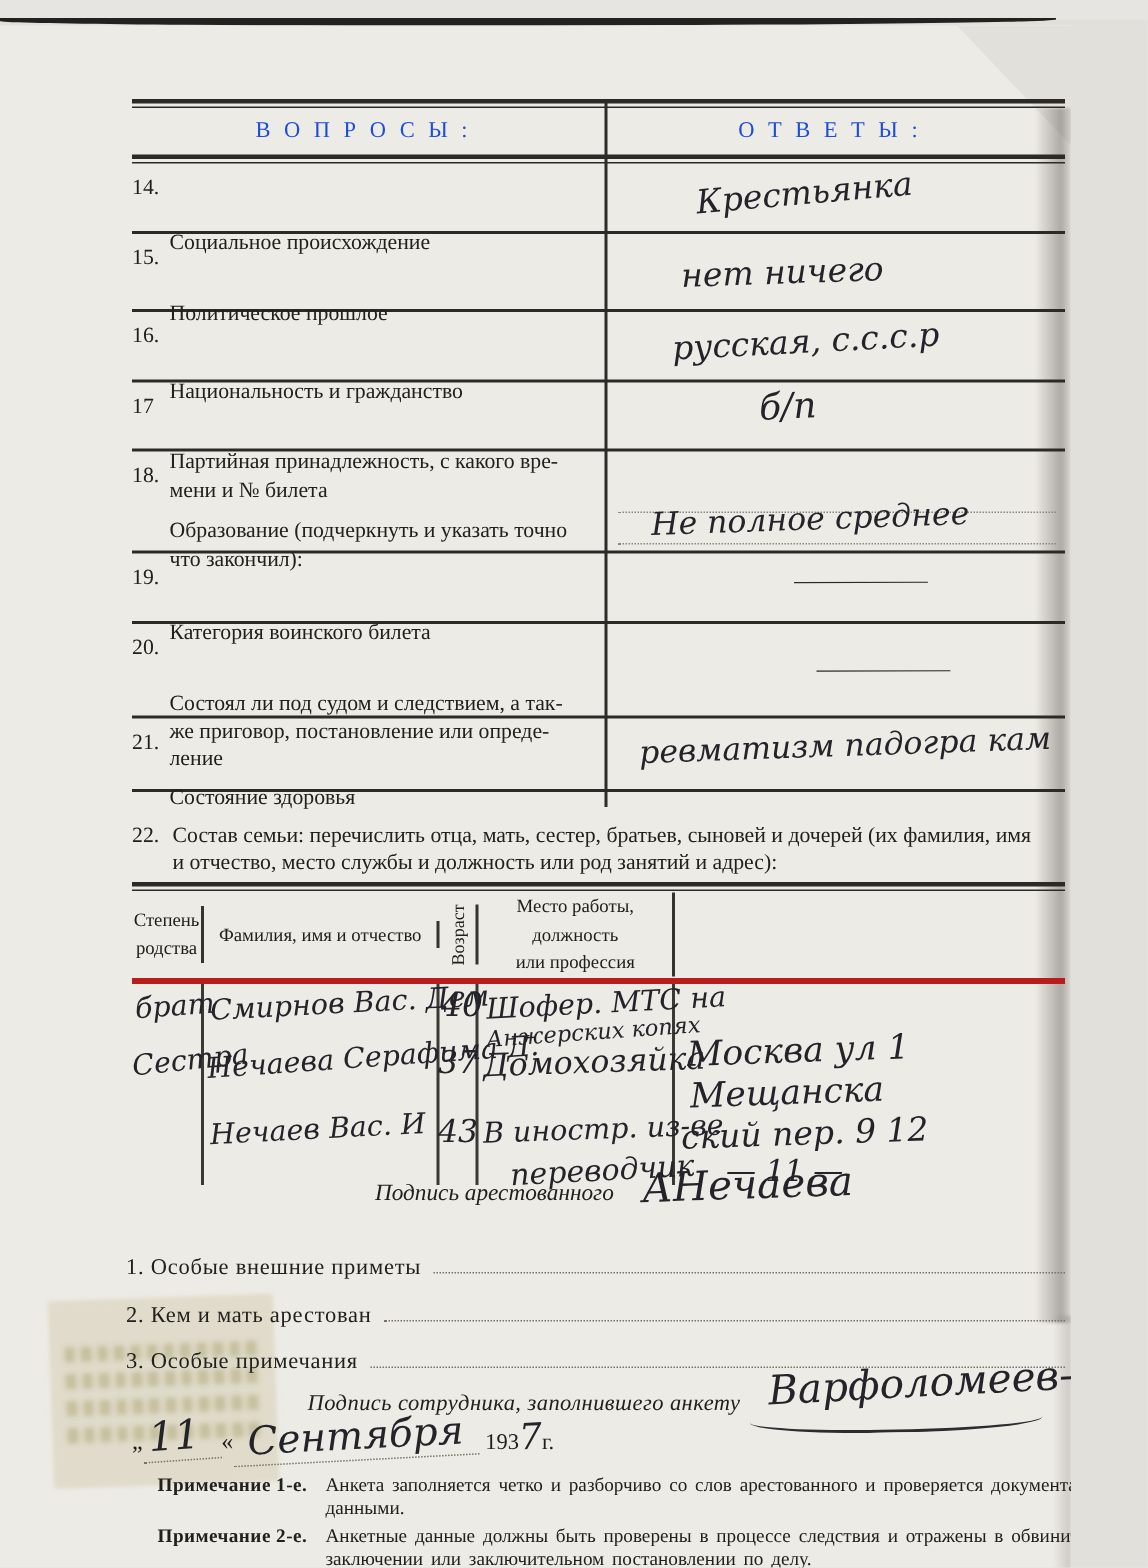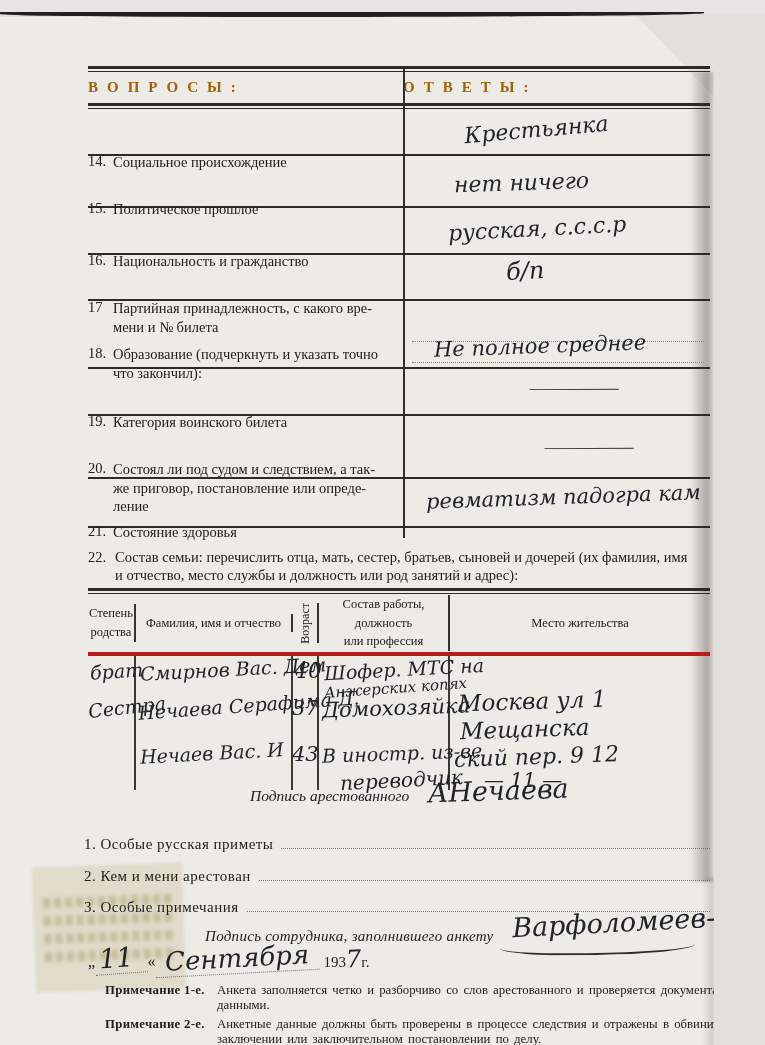--- a/index.html
+++ b/index.html
@@ -26,28 +26,28 @@
     display:flex; flex-direction:column; justify-content:center; gap:8px; padding:10px;
     transform:rotate(-2deg); }
   .stamp-bleed span { display:block; height:10px;
     background:repeating-linear-gradient(90deg, rgba(176,168,120,0.55) 0 7px, rgba(214,206,178,0) 7px 11px);
     filter:blur(1px); }
 
   
   .qa { position:absolute; left:88px; top:49px; width:622px; }
   .dbl { height:6px; border-top:3px solid #2b2a26; border-bottom:1px solid #2b2a26; }
   .qa-head { display:flex; height:31px; align-items:center; }
-  .qa-head .cell { text-align:left; font-size:15px; letter-spacing:9px; color:#a16207;font-weight:bold; }
+  .qa-head .cell { text-align:center; font-size:15px; letter-spacing:9px; color:#1d4ed8; }
   .qa-head .cl { width:315px; } .qa-head .cr { width:307px; }
   .qa-divider { position:absolute; left:315px; top:0; width:2px; height:472px; background:#2d2c28; }
 
   .qrow { position:relative; border-bottom:2px solid #2b2a26; }
   .qcell { position:absolute; left:0; top:7px; width:308px; padding-left:0;
     font-size:14.5px; line-height:1.28; white-space:pre-line; }
-  .qcell .qnum { position:absolute; left:0; top:0;margin-top:36px; }
+  .qcell .qnum { position:absolute; left:0; top:0; }
   .qcell .qtxt { display:block; padding-left:25px; }
   .acell { position:absolute; left:318px; top:0; width:304px; height:100%; }
 
   .hw { font-family:"DejaVu Serif", serif; font-style:italic; color:#232329;
     white-space:nowrap; }
 
   .opt-line { position:absolute; left:0; top:12px; width:100%; text-align:center;
     font-size:14.5px; }
   .opt-und { border-bottom:2px solid #2f2e2a; padding-bottom:1px; }
   .dotted-slot { position:absolute; left:6px; top:40px; width:292px; height:22px;
@@ -218,23 +218,22 @@
 и отчество, место службы и должность или род занятий и адрес):</span>
   </div>
 
   <div class="ft">
     <div class="dbl"></div>
     <div class="ft-head">
       <div class="hc hc1">Степень
 родства</div>
       <div class="hc hc2">Фамилия, имя и отчество</div>
       <div class="hc hc3"><span>Возраст</span></div>
-      <div class="hc hc4">Состав работы, должность
+      <div class="hc hc4">Место работы, должность
 или профессия</div>
-      <div class="hc hc5">Место жительства</div>
     </div>
     <div class="ft-body">
       <div class="ft-v" style="left:46px;"></div>
       <div class="ft-v" style="left:203px;"></div>
       <div class="ft-v" style="left:229px;"></div>
       <div class="ft-v" style="left:360px;"></div>
 
       <span class="hw fhw" style="left:2px;top:4px;transform:rotate(-4deg);">брат</span>
       <span class="hw fhw" style="left:52px;top:2px;transform:rotate(-3deg);">Смирнов Вас. Дем</span>
       <span class="hw fhw" style="left:206px;top:2px;font-size:22px;">40</span>
@@ -255,25 +254,25 @@
       <span class="hw fhw" style="left:372px;top:60px;font-size:23px;transform:rotate(-2deg);">Мещанска</span>
       <span class="hw fhw" style="left:366px;top:88px;font-size:22px;transform:rotate(-2deg);">ский пер. 9 12</span>
       <span class="hw fhw" style="left:396px;top:112px;font-size:20px;">— 11 —</span>
     </div>
   </div>
 
   <div class="sig-arrest">Подпись арестованного</div>
   <div class="hw sig-arrest-hw">АНечаева</div>
 
   <div class="item-line" style="top:818px;">
-    <span class="lbl"><span>1.</span>&nbsp;<span>Особые русская приметы</span></span>
+    <span class="lbl"><span>1.</span>&nbsp;<span>Особые внешние приметы</span></span>
     <span class="leader"></span>
   </div>
   <div class="item-line" style="top:850px;">
-    <span class="lbl"><span>2.</span>&nbsp;<span>Кем и мени арестован</span></span>
+    <span class="lbl"><span>2.</span>&nbsp;<span>Кем и мать арестован</span></span>
     <span class="leader"></span>
   </div>
   <div class="item-line" style="top:881px;">
     <span class="lbl"><span>3.</span>&nbsp;<span>Особые примечания</span></span>
     <span class="leader"></span>
   </div>
 
   <div class="sig-officer">Подпись сотрудника, заполнившего анкету</div>
   <div class="hw sig-officer-hw">Варфоломеев-</div>
   <div class="sig-swoosh"></div>

